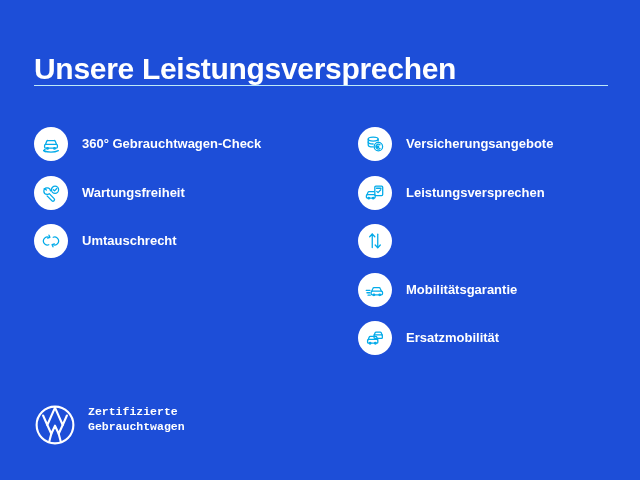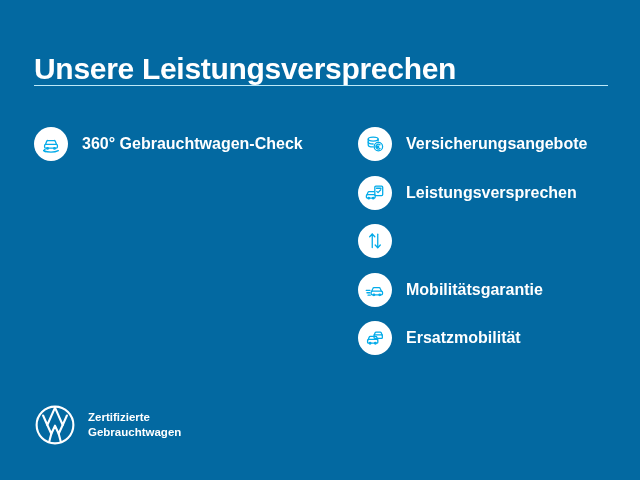--- a/index.html
+++ b/index.html
@@ -10,21 +10,21 @@
     width: 640px;
     height: 480px;
     overflow: hidden;
     font-family: "Liberation Sans", sans-serif;
     background: #03abe9;
   }
   .poster {
     position: relative;
     width: 640px;
     height: 480px;
-    background: #0369a1;
+    background: #1d4ed8;
     box-sizing: border-box;
   }
 
   
   .title {
     position: absolute;
     left: 34px;
     top: 30px;
     font-size: 30px;
     font-weight: bold;
@@ -74,34 +74,34 @@
     justify-content: center;
   }
   .icon-circle svg {
     display: block;
     width: 22px;
     height: 22px;
   }
   .feature-label {
     margin-left: 14px;
     margin-top: 9px;
-    font-size: 16px;
+    font-size: 13px;
     font-weight: bold;
     color: #ffffff;
     line-height: 16px;
     white-space: nowrap;
   }
 
   
   .brand {
     position: absolute;
     left: 34px;
     top: 404px;
     display: flex;
-    align-items: center;
+    font-family: Liberation Mono, monospace;
   }
   .vw-logo {
     flex: 0 0 auto;
     width: 42px;
     height: 42px;
   }
   .brand-text {
     margin-left: 12px;
     font-size: 11.5px;
     font-weight: bold;
@@ -131,21 +131,44 @@
             <circle cx="15.8" cy="16.8" r="0.9"></circle>
             <path d="M4 19.2c2.1 1.1 5 1.7 8 1.7s5.9-.6 8-1.7"></path>
             <path d="M5.6 17.8L4 19.2l1.7 1.3"></path>
           </svg>
         </span>
         <span class="feature-label">360° Gebrauchtwagen-Check</span>
       </div>
 
 
 
-
+      <div class="feature">
+        <span class="icon-circle">
+          <svg viewBox="0 0 24 24" fill="none" stroke="#03abe9" stroke-width="1.4" stroke-linecap="round" stroke-linejoin="round">
+            <path d="M11.4 9.6a3.6 3.6 0 1 0-3.5 3.9 3.8 3.8 0 0 0 1.4-.3"></path>
+            <path d="M4.6 7.2l2.4 1.6"></path>
+            <path d="M10.1 12.7l5.3 5.4a1.7 1.7 0 0 1-2.4 2.4l-5.3-5.4"></path>
+            <circle cx="16.4" cy="8.4" r="3.9"></circle>
+            <path d="M14.6 8.4l1.3 1.3 2.4-2.6"></path>
+          </svg>
+        </span>
+        <span class="feature-label">Wartungsfreiheit</span>
+      </div>
+
+      <div class="feature">
+        <span class="icon-circle">
+          <svg viewBox="0 0 24 24" fill="none" stroke="#03abe9" stroke-width="1.4" stroke-linecap="round" stroke-linejoin="round">
+            <path d="M9.6 7.9a4.4 4.4 0 1 0 0 8.2"></path>
+            <path d="M9.8 5.6l1 2.4-2.5.8"></path>
+            <path d="M14.4 16.1a4.4 4.4 0 1 0 0-8.2"></path>
+            <path d="M14.2 18.4l-1-2.4 2.5-.8"></path>
+          </svg>
+        </span>
+        <span class="feature-label">Umtauschrecht</span>
+      </div>
 
     </div>
 
     <div class="col col-right">
 
       <div class="feature">
         <span class="icon-circle">
           <svg viewBox="0 0 24 24" fill="none" stroke="#03abe9" stroke-width="1.4" stroke-linecap="round" stroke-linejoin="round">
             <ellipse cx="10" cy="6.6" rx="5.4" ry="2.2"></ellipse>
             <path d="M4.6 6.6v3.2c0 1.2 2.4 2.2 5.4 2.2"></path>

